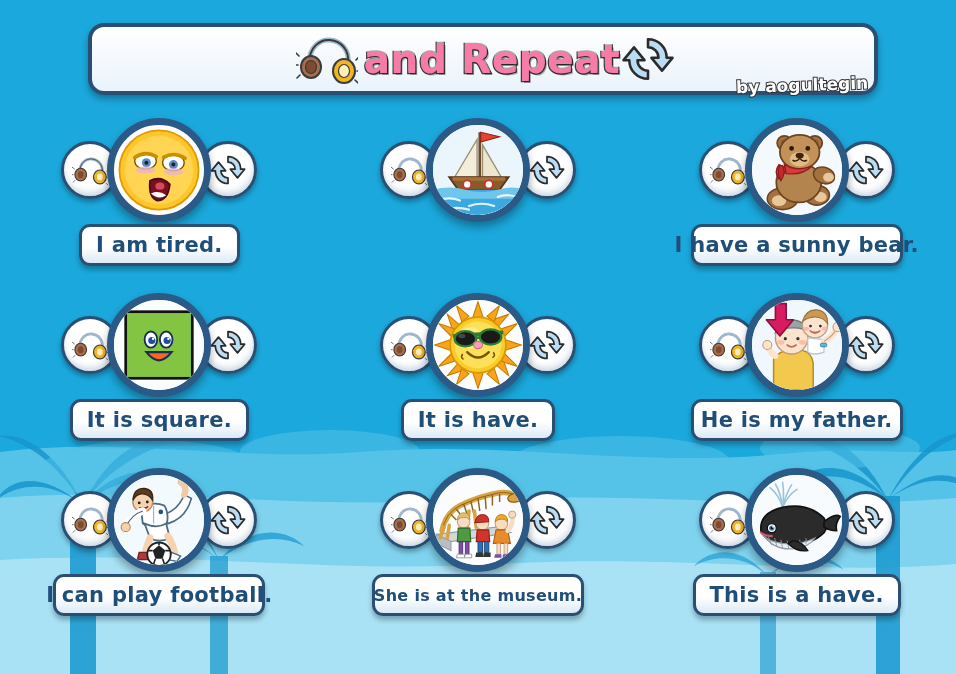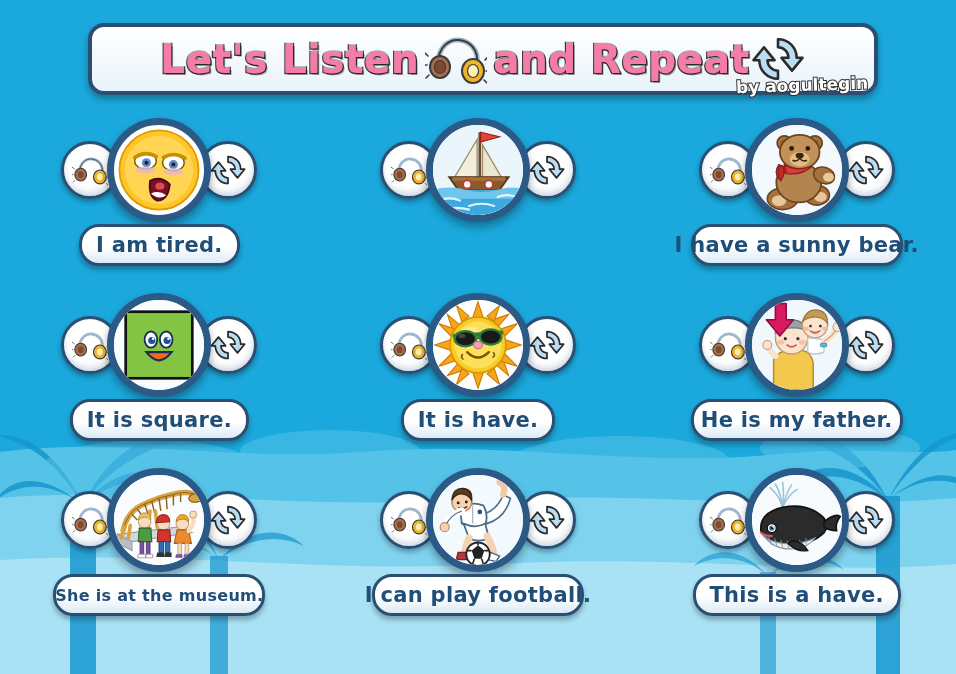--- a/index.html
+++ b/index.html
@@ -83,21 +83,21 @@
     flex:0 0 auto;
   }
   .pic-circle svg{display:block;}
 
   
   .caption{
     margin-top:-6px;
     min-width:150px;max-width:212px;height:42px;
     padding:0 14px;box-sizing:border-box;
     background:linear-gradient(#ffffff 0%,#ffffff 55%,#dceaf6 100%);
-    border:3px solid #2a4f73;border-radius:20px;
+    border:3px solid #2a4f73;border-radius:11px;
     box-shadow:0 4px 5px rgba(0,0,0,.28), inset 0 1px 0 #fff;
     display:flex;align-items:center;justify-content:center;
     position:relative;z-index:4;
   }
   .caption span{
     font-family:"DejaVu Sans", sans-serif;
     font-weight:bold;font-size:21px;color:#1F4E79;
     white-space:nowrap;letter-spacing:.3px;
   }
   .caption.small span{font-size:16px;}
@@ -144,21 +144,20 @@
     <g fill="#55C3E8" opacity="0.55">
       <ellipse cx="150" cy="470" rx="110" ry="30"></ellipse>
       <ellipse cx="330" cy="452" rx="90" ry="22"></ellipse>
       <ellipse cx="620" cy="462" rx="110" ry="26"></ellipse>
       <ellipse cx="840" cy="448" rx="80" ry="20"></ellipse>
     </g>
   </svg>
 
   <div class="banner">
     <div class="title-row">
-      <span class="bubble">Let's Listen</span>
       <span class="t-gap"></span>
 
       <svg width="62" height="54" viewBox="0 0 62 54">
         <g stroke="#3b3b3b" stroke-width="2" fill="none">
           <path d="M13,32 C13,14 25,7 34,8 C45,9 54,18 52,32" stroke="#9FB8CE" stroke-width="5"></path>
           <path d="M13,32 C13,14 25,7 34,8 C45,9 54,18 52,32"></path>
         </g>
         <ellipse cx="15" cy="35" rx="10" ry="11" fill="#A96E4C" stroke="#3b3b3b" stroke-width="2"></ellipse>
         <ellipse cx="15" cy="35" rx="5.5" ry="6.5" fill="#7E4B30" stroke="#3b3b3b" stroke-width="1.2"></ellipse>
         <ellipse cx="48" cy="39" rx="11" ry="12" fill="#F0B429" stroke="#3b3b3b" stroke-width="2"></ellipse>
@@ -545,20 +544,85 @@
                 <line x1="2" y1="35" x2="-2" y2="35"></line>
                 <line x1="5" y1="45" x2="2" y2="48"></line>
               <line x1="60" y1="29" x2="64" y2="26"></line>
                 <line x1="61" y1="40" x2="65" y2="40"></line>
                 <line x1="59" y1="50" x2="62" y2="53"></line>
             </g>
           </svg>
         </div>
         <div class="pic-circle">
           <svg width="92" height="92" viewBox="0 0 100 100">
+            <rect x="0" y="0" width="100" height="100" fill="#F2FAFE"></rect>
+
+            <path d="M56,44 Q72,38 78,22 L86,26 Q80,48 60,54 Z" fill="#fff" stroke="#4a6b85" stroke-width="1.8"></path>
+            <path d="M78,22 Q82,12 74,8" stroke="#F2C9A5" stroke-width="7" fill="none" stroke-linecap="round"></path>
+
+            <path d="M30,38 Q42,28 56,34 Q62,44 58,56 Q44,62 32,54 Z" fill="#fff" stroke="#4a6b85" stroke-width="2"></path>
+            <path d="M44,34 L44,54" stroke="#9fb9cc" stroke-width="1.4"></path>
+            <circle cx="52" cy="41" r="2.6" fill="#1F4E9C"></circle>
+
+            <circle cx="32" cy="30" r="11" fill="#F6D3B0" stroke="#C08A5E" stroke-width="1.6"></circle>
+            <path d="M21,28 Q22,14 34,15 Q44,16 43,28 Q38,20 30,21 Q24,22 21,28 Z" fill="#5C3A1E" stroke="#3a2410" stroke-width="1.4"></path>
+            <circle cx="28" cy="31" r="1.6" fill="#222"></circle>
+              <circle cx="37" cy="30" r="1.6" fill="#222"></circle>
+            <path d="M28,36 Q33,40 38,35 Q33,38 28,36 Z" fill="#C0392B" stroke="#8e2a20" stroke-width="1.2"></path>
+
+            <path d="M32,40 Q20,44 14,56" stroke="#fff" stroke-width="8" fill="none" stroke-linecap="round"></path>
+            <path d="M32,40 Q20,44 14,56" stroke="#4a6b85" stroke-width="1.4" fill="none"></path>
+            <circle cx="13" cy="58" r="5" fill="#F6D3B0" stroke="#C08A5E" stroke-width="1.3"></circle>
+
+            <path d="M34,54 Q48,60 58,54 L62,70 Q50,76 40,70 Z" fill="#fff" stroke="#4a6b85" stroke-width="2"></path>
+            <path d="M40,70 Q36,80 34,90" stroke="#F6D3B0" stroke-width="8" fill="none" stroke-linecap="round"></path>
+            <path d="M60,68 Q66,78 68,90" stroke="#F6D3B0" stroke-width="8" fill="none" stroke-linecap="round"></path>
+            <path d="M64,86 L74,90 L70,96 L60,94 Z" fill="#fff" stroke="#4a6b85" stroke-width="1.6"></path>
+            <path d="M28,86 L38,86 L38,94 L26,94 Z" fill="#B03A3A" stroke="#7a2020" stroke-width="1.6"></path>
+
+            <circle cx="50" cy="88" r="13" fill="#fff" stroke="#222" stroke-width="2"></circle>
+            <path d="M50,78 L57,84 L54,93 L46,93 L43,84 Z" fill="#222"></path>
+            <path d="M50,75 L50,78 M38,84 L43,84 M62,84 L57,84 M44,99 L46,93 M56,99 L54,93" stroke="#222" stroke-width="1.8"></path>
+          </svg>
+        </div>
+        <div class="btn-round btn-repeat">
+          <svg width="38" height="38" viewBox="0 0 48 48">
+            <g fill="#BBDDF4" stroke="#2b2b2b" stroke-width="2.2" stroke-linejoin="round">
+              <path d="M24,7 C33,7 40,14 40,23 L45,23 L36,34 L27,23 L33,23 C33,18 29,14 24,14 Z"></path>
+              <path d="M24,41 C15,41 8,34 8,25 L3,25 L12,14 L21,25 L15,25 C15,30 19,34 24,34 Z"></path>
+            </g>
+          </svg>
+        </div>
+      </div>
+      <div class="caption">
+        <span>I can play football.</span>
+      </div>
+    </div>
+
+    <div class="card">
+      <div class="card-top">
+        <div class="btn-round btn-audio">
+          <svg width="36" height="32" viewBox="0 0 62 54">
+            <path d="M13,32 C13,14 25,7 34,8 C45,9 54,18 52,32" stroke="#9FB8CE" stroke-width="5" fill="none"></path>
+            <ellipse cx="15" cy="35" rx="10" ry="11" fill="#A96E4C" stroke="#3b3b3b" stroke-width="2"></ellipse>
+            <ellipse cx="15" cy="35" rx="5" ry="6" fill="#7E4B30"></ellipse>
+            <ellipse cx="48" cy="39" rx="11" ry="12" fill="#F0B429" stroke="#3b3b3b" stroke-width="2"></ellipse>
+            <ellipse cx="48" cy="39" rx="5" ry="6" fill="#FFF0B8"></ellipse>
+            <g stroke="#6a6a6a" stroke-width="1.6" stroke-linecap="round">
+              <line x1="4" y1="25" x2="0" y2="22"></line>
+                <line x1="2" y1="35" x2="-2" y2="35"></line>
+                <line x1="5" y1="45" x2="2" y2="48"></line>
+              <line x1="60" y1="29" x2="64" y2="26"></line>
+                <line x1="61" y1="40" x2="65" y2="40"></line>
+                <line x1="59" y1="50" x2="62" y2="53"></line>
+            </g>
+          </svg>
+        </div>
+        <div class="pic-circle">
+          <svg width="92" height="92" viewBox="0 0 100 100">
             <rect x="0" y="0" width="100" height="100" fill="#FAFCFE"></rect>
 
             <path d="M4,66 L70,58 L86,64 L20,74 Z" fill="#D5D8DA" stroke="#9aa0a5" stroke-width="1.4"></path>
             <path d="M4,66 L4,76 L20,84 L20,74 Z" fill="#B9BEC2" stroke="#9aa0a5" stroke-width="1.2"></path>
 
             <path d="M10,62 Q14,42 30,34 Q50,24 72,20 Q86,18 94,24" stroke="#D9A441" stroke-width="6" fill="none" stroke-linecap="round"></path>
             <path d="M10,62 Q14,42 30,34 Q50,24 72,20 Q86,18 94,24" stroke="#8a6320" stroke-width="1.1" fill="none"></path>
             <g stroke="#8a6320" stroke-width="1.6">
               <line x1="20" y1="44" x2="26" y2="50"></line>
                 <line x1="26" y1="38" x2="32" y2="46"></line>
@@ -622,85 +686,20 @@
                 <line x1="2" y1="35" x2="-2" y2="35"></line>
                 <line x1="5" y1="45" x2="2" y2="48"></line>
               <line x1="60" y1="29" x2="64" y2="26"></line>
                 <line x1="61" y1="40" x2="65" y2="40"></line>
                 <line x1="59" y1="50" x2="62" y2="53"></line>
             </g>
           </svg>
         </div>
         <div class="pic-circle">
           <svg width="92" height="92" viewBox="0 0 100 100">
-            <rect x="0" y="0" width="100" height="100" fill="#F2FAFE"></rect>
-
-            <path d="M56,44 Q72,38 78,22 L86,26 Q80,48 60,54 Z" fill="#fff" stroke="#4a6b85" stroke-width="1.8"></path>
-            <path d="M78,22 Q82,12 74,8" stroke="#F2C9A5" stroke-width="7" fill="none" stroke-linecap="round"></path>
-
-            <path d="M30,38 Q42,28 56,34 Q62,44 58,56 Q44,62 32,54 Z" fill="#fff" stroke="#4a6b85" stroke-width="2"></path>
-            <path d="M44,34 L44,54" stroke="#9fb9cc" stroke-width="1.4"></path>
-            <circle cx="52" cy="41" r="2.6" fill="#1F4E9C"></circle>
-
-            <circle cx="32" cy="30" r="11" fill="#F6D3B0" stroke="#C08A5E" stroke-width="1.6"></circle>
-            <path d="M21,28 Q22,14 34,15 Q44,16 43,28 Q38,20 30,21 Q24,22 21,28 Z" fill="#5C3A1E" stroke="#3a2410" stroke-width="1.4"></path>
-            <circle cx="28" cy="31" r="1.6" fill="#222"></circle>
-              <circle cx="37" cy="30" r="1.6" fill="#222"></circle>
-            <path d="M28,36 Q33,40 38,35 Q33,38 28,36 Z" fill="#C0392B" stroke="#8e2a20" stroke-width="1.2"></path>
-
-            <path d="M32,40 Q20,44 14,56" stroke="#fff" stroke-width="8" fill="none" stroke-linecap="round"></path>
-            <path d="M32,40 Q20,44 14,56" stroke="#4a6b85" stroke-width="1.4" fill="none"></path>
-            <circle cx="13" cy="58" r="5" fill="#F6D3B0" stroke="#C08A5E" stroke-width="1.3"></circle>
-
-            <path d="M34,54 Q48,60 58,54 L62,70 Q50,76 40,70 Z" fill="#fff" stroke="#4a6b85" stroke-width="2"></path>
-            <path d="M40,70 Q36,80 34,90" stroke="#F6D3B0" stroke-width="8" fill="none" stroke-linecap="round"></path>
-            <path d="M60,68 Q66,78 68,90" stroke="#F6D3B0" stroke-width="8" fill="none" stroke-linecap="round"></path>
-            <path d="M64,86 L74,90 L70,96 L60,94 Z" fill="#fff" stroke="#4a6b85" stroke-width="1.6"></path>
-            <path d="M28,86 L38,86 L38,94 L26,94 Z" fill="#B03A3A" stroke="#7a2020" stroke-width="1.6"></path>
-
-            <circle cx="50" cy="88" r="13" fill="#fff" stroke="#222" stroke-width="2"></circle>
-            <path d="M50,78 L57,84 L54,93 L46,93 L43,84 Z" fill="#222"></path>
-            <path d="M50,75 L50,78 M38,84 L43,84 M62,84 L57,84 M44,99 L46,93 M56,99 L54,93" stroke="#222" stroke-width="1.8"></path>
-          </svg>
-        </div>
-        <div class="btn-round btn-repeat">
-          <svg width="38" height="38" viewBox="0 0 48 48">
-            <g fill="#BBDDF4" stroke="#2b2b2b" stroke-width="2.2" stroke-linejoin="round">
-              <path d="M24,7 C33,7 40,14 40,23 L45,23 L36,34 L27,23 L33,23 C33,18 29,14 24,14 Z"></path>
-              <path d="M24,41 C15,41 8,34 8,25 L3,25 L12,14 L21,25 L15,25 C15,30 19,34 24,34 Z"></path>
-            </g>
-          </svg>
-        </div>
-      </div>
-      <div class="caption">
-        <span>I can play football.</span>
-      </div>
-    </div>
-
-    <div class="card">
-      <div class="card-top">
-        <div class="btn-round btn-audio">
-          <svg width="36" height="32" viewBox="0 0 62 54">
-            <path d="M13,32 C13,14 25,7 34,8 C45,9 54,18 52,32" stroke="#9FB8CE" stroke-width="5" fill="none"></path>
-            <ellipse cx="15" cy="35" rx="10" ry="11" fill="#A96E4C" stroke="#3b3b3b" stroke-width="2"></ellipse>
-            <ellipse cx="15" cy="35" rx="5" ry="6" fill="#7E4B30"></ellipse>
-            <ellipse cx="48" cy="39" rx="11" ry="12" fill="#F0B429" stroke="#3b3b3b" stroke-width="2"></ellipse>
-            <ellipse cx="48" cy="39" rx="5" ry="6" fill="#FFF0B8"></ellipse>
-            <g stroke="#6a6a6a" stroke-width="1.6" stroke-linecap="round">
-              <line x1="4" y1="25" x2="0" y2="22"></line>
-                <line x1="2" y1="35" x2="-2" y2="35"></line>
-                <line x1="5" y1="45" x2="2" y2="48"></line>
-              <line x1="60" y1="29" x2="64" y2="26"></line>
-                <line x1="61" y1="40" x2="65" y2="40"></line>
-                <line x1="59" y1="50" x2="62" y2="53"></line>
-            </g>
-          </svg>
-        </div>
-        <div class="pic-circle">
-          <svg width="92" height="92" viewBox="0 0 100 100">
             <rect x="0" y="0" width="100" height="100" fill="#F7FBFE"></rect>
 
             <g stroke="#9BC4DC" stroke-width="1.8" fill="none" stroke-linecap="round">
               <path d="M34,36 Q30,22 20,14"></path>
                 <path d="M34,36 Q32,20 26,10"></path>
               <path d="M34,36 Q36,20 34,8"></path>
                 <path d="M34,36 Q38,20 44,11"></path>
               <path d="M34,36 Q40,22 50,16"></path>
             </g>
 

